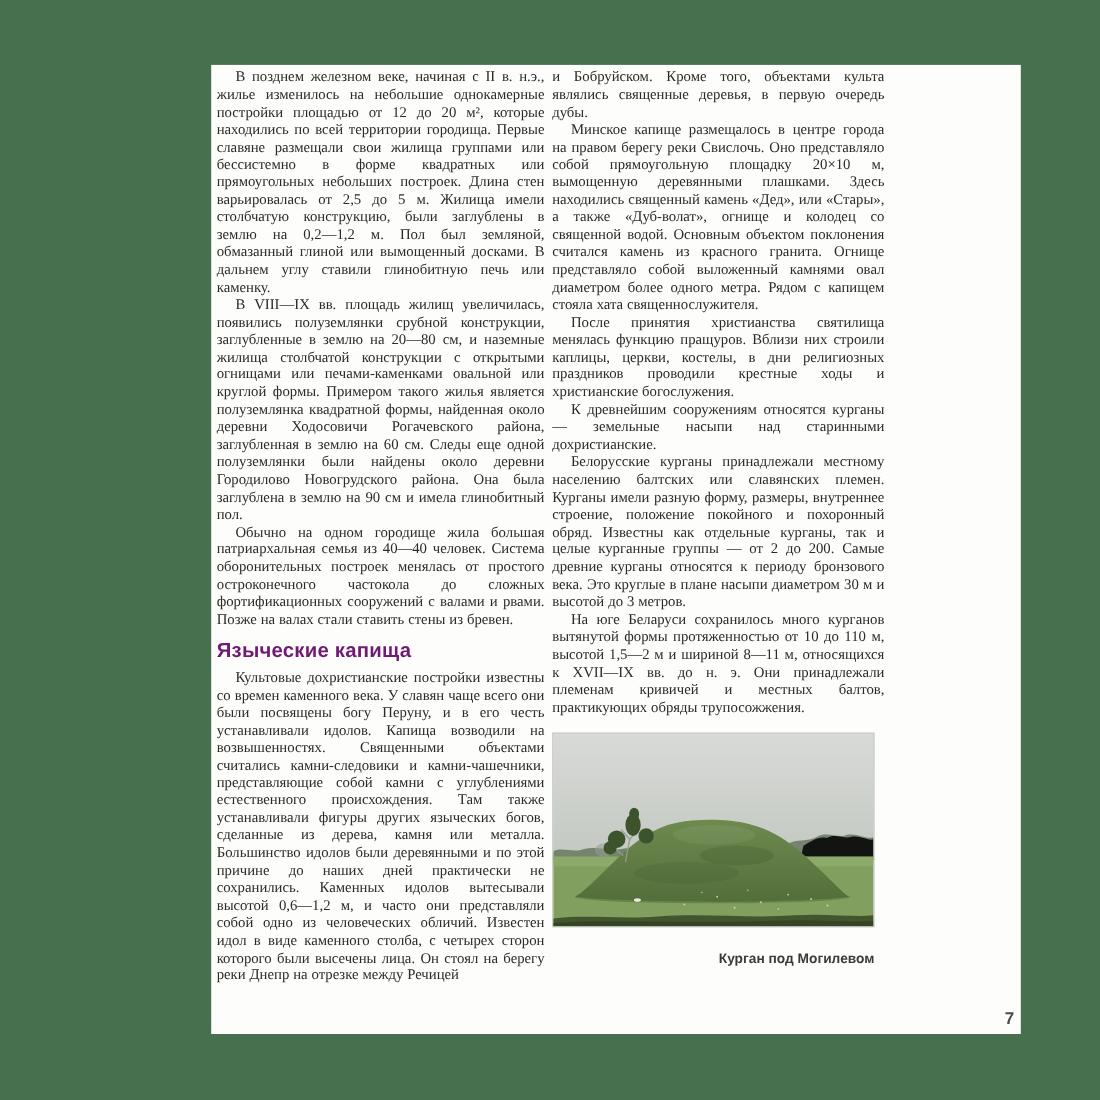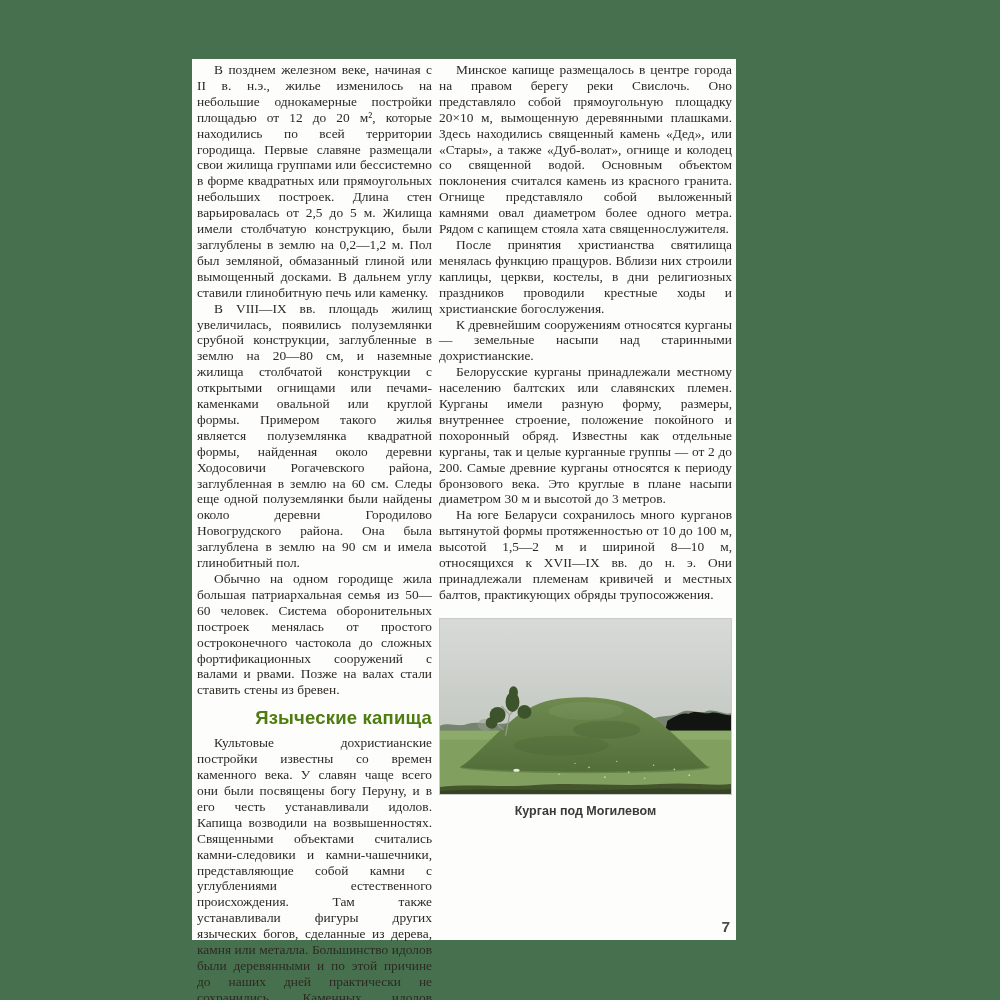--- a/index.html
+++ b/index.html
@@ -7,21 +7,21 @@
   body {
     width: 1000px; height: 1000px;
     background: #47714e;
     font-family: "Liberation Serif", serif;
     position: relative;
     overflow: hidden;
   }
   .page {
     position: absolute;
     left: 192px; top: 59px;
-    width: 544px; height: 881px;
+    width: 736px; height: 881px;
     background: #fdfdfc;
     box-sizing: border-box;
     padding: 3px 4px 0 5px;
   }
   .columns {
     display: flex;
     gap: 7px;
   }
   .col { box-sizing: border-box; }
   .col-left  { width: 298px; }
@@ -33,71 +33,72 @@
     text-align: justify;
     color: #2d2923;
     word-spacing: 0.2px;
   }
   .para.indent { text-indent: 17px; }
   .heading {
     margin: 9px 0 6px 0;
     font-family: "Liberation Sans", sans-serif;
     font-size: 18.5px;
     font-weight: 700;
-    text-align: right;
-    color: #4d7c0f;
+    text-align: left;
+    color: #701a75;
     letter-spacing: 0.2px;
   }
   figure.kurgan {
     margin: 15px 0 0 0;
     width: 293px;
   }
   figure.kurgan svg {
     display: block;
     width: 291px; height: 175px;
     border: 1px solid #c9ccc6;
     background: #d8dad7;
   }
   figcaption {
-    margin-top: 9px;
+    margin-top: 21px;
     font-family: "Liberation Sans", sans-serif;
     font-size: 12.5px;
     font-weight: 700;
-    text-align: center;
+    text-align: right;
     color: #3b3b39;
   }
   .page-number {
     position: absolute;
     right: 6px; bottom: 4px;
     font-family: "Liberation Sans", sans-serif;
     font-size: 15.5px;
     font-weight: 700;
     color: #4b4b4b;
   }
 </style>
 </head>
 <body>
 
 <div class="page">
   <div class="columns">
 
     <div class="col col-left">
       <p class="para indent">В позднем железном веке, начиная с II в. н.э., жилье изменилось на небольшие однокамерные постройки площадью от 12 до 20 м², которые находились по всей территории городища. Первые славяне размещали свои жилища группами или бессистемно в форме квадратных или прямоугольных небольших построек. Длина стен варьировалась от 2,5 до 5 м. Жилища имели столбчатую конструкцию, были заглублены в землю на 0,2—1,2 м. Пол был земляной, обмазанный глиной или вымощенный досками. В дальнем углу ставили глинобитную печь или каменку.</p>
       <p class="para indent">В VIII—IX вв. площадь жилищ увеличилась, появились полуземлянки срубной конструкции, заглубленные в землю на 20—80 см, и наземные жилища столбчатой конструкции с открытыми огнищами или печами-каменками овальной или круглой формы. Примером такого жилья является полуземлянка квадратной формы, найденная около деревни Ходосовичи Рогачевского района, заглубленная в землю на 60 см. Следы еще одной полуземлянки были найдены около деревни Городилово Новогрудского района. Она была заглублена в землю на 90 см и имела глинобитный пол.</p>
-      <p class="para indent">Обычно на одном городище жила большая патриархальная семья из 50—60 человек. Система оборонительных построек менялась от простого остроконечного частокола до сложных фортификационных сооружений с валами и рвами. Позже на валах стали ставить стены из бревен.</p>
+      <p class="para indent">Обычно на одном городище жила большая патриархальная семья из 40—40 человек. Система оборонительных построек менялась от простого остроконечного частокола до сложных фортификационных сооружений с валами и рвами. Позже на валах стали ставить стены из бревен.</p>
       <h2 class="heading">Языческие капища</h2>
       <p class="para indent">Культовые дохристианские постройки известны со времен каменного века. У славян чаще всего они были посвящены богу Перуну, и в его честь устанавливали идолов. Капища возводили на возвышенностях. Священными объектами считались камни-следовики и камни-чашечники, представляющие собой камни с углублениями естественного происхождения. Там также устанавливали фигуры других языческих богов, сделанные из дерева, камня или металла. Большинство идолов были деревянными и по этой причине до наших дней практически не сохранились. Каменных идолов вытесывали высотой 0,6—1,2 м, и часто они представляли собой одно из человеческих обличий. Известен идол в виде каменного столба, с четырех сторон которого были высечены лица. Он стоял на берегу реки Днепр на отрезке между Речицей</p>
     </div>
 
     <div class="col col-right">
+      <p class="para">и Бобруйском. Кроме того, объектами культа являлись священные деревья, в первую очередь дубы.</p>
       <p class="para indent">Минское капище размещалось в центре города на правом берегу реки Свислочь. Оно представляло собой прямоугольную площадку 20×10 м, вымощенную деревянными плашками. Здесь находились священный камень «Дед», или «Стары», а также «Дуб-волат», огнище и колодец со священной водой. Основным объектом поклонения считался камень из красного гранита. Огнище представляло собой выложенный камнями овал диаметром более одного метра. Рядом с капищем стояла хата священнослужителя.</p>
       <p class="para indent">После принятия христианства святилища менялась функцию пращуров. Вблизи них строили каплицы, церкви, костелы, в дни религиозных праздников проводили крестные ходы и христианские богослужения.</p>
       <p class="para indent">К древнейшим сооружениям относятся курганы — земельные насыпи над старинными дохристианские.</p>
       <p class="para indent">Белорусские курганы принадлежали местному населению балтских или славянских племен. Курганы имели разную форму, размеры, внутреннее строение, положение покойного и похоронный обряд. Известны как отдельные курганы, так и целые курганные группы — от 2 до 200. Самые древние курганы относятся к периоду бронзового века. Это круглые в плане насыпи диаметром 30 м и высотой до 3 метров.</p>
-      <p class="para indent">На юге Беларуси сохранилось много курганов вытянутой формы протяженностью от 10 до 100 м, высотой 1,5—2 м и шириной 8—10 м, относящихся к XVII—IX вв. до н. э. Они принадлежали племенам кривичей и местных балтов, практикующих обряды трупосожжения.</p>
+      <p class="para indent">На юге Беларуси сохранилось много курганов вытянутой формы протяженностью от 10 до 110 м, высотой 1,5—2 м и шириной 8—11 м, относящихся к XVII—IX вв. до н. э. Они принадлежали племенам кривичей и местных балтов, практикующих обряды трупосожжения.</p>
 
       <figure class="kurgan">
         <svg viewBox="0 0 293 177" xmlns="http://www.w3.org/2000/svg" preserveAspectRatio="none">
           <defs>
             <linearGradient id="skyG" x1="0" y1="0" x2="0" y2="1">
               <stop offset="0" stop-color="#d8dad7"></stop>
               <stop offset="1" stop-color="#c3c8c1"></stop>
             </linearGradient>
             <linearGradient id="moundG" x1="0" y1="0" x2="0" y2="1">
               <stop offset="0" stop-color="#6e8a4f"></stop>

